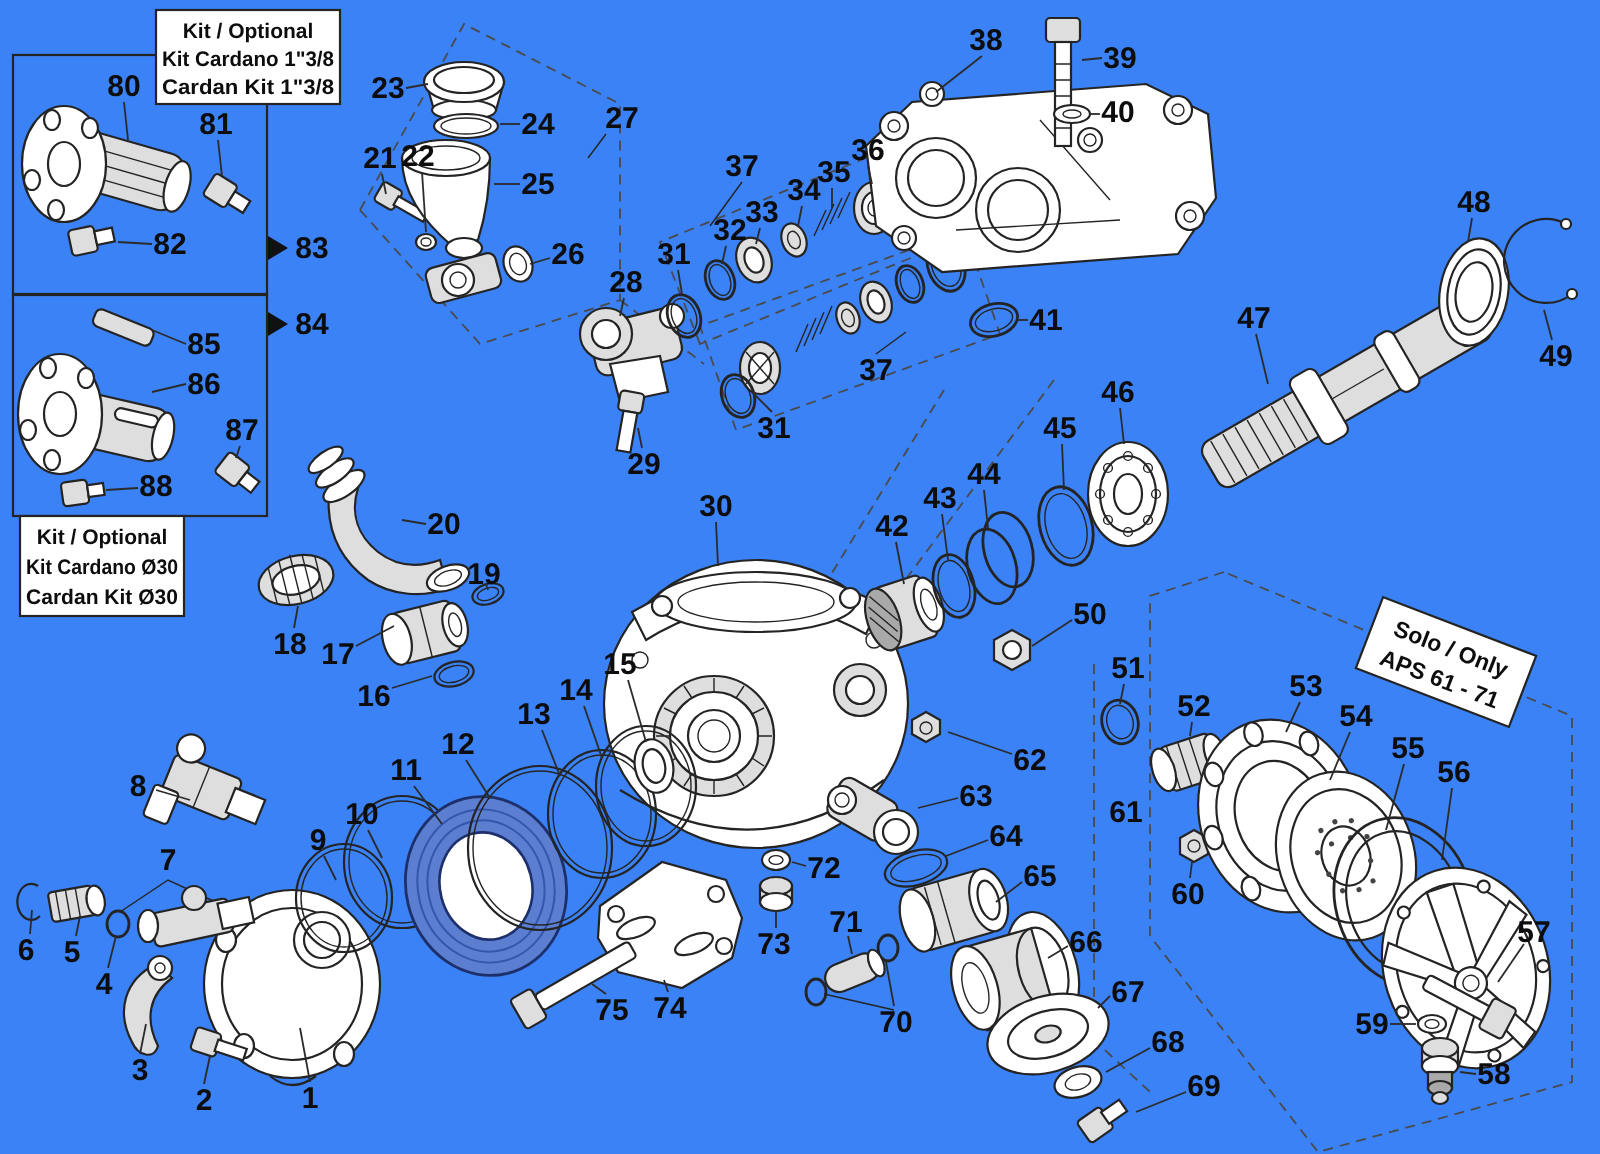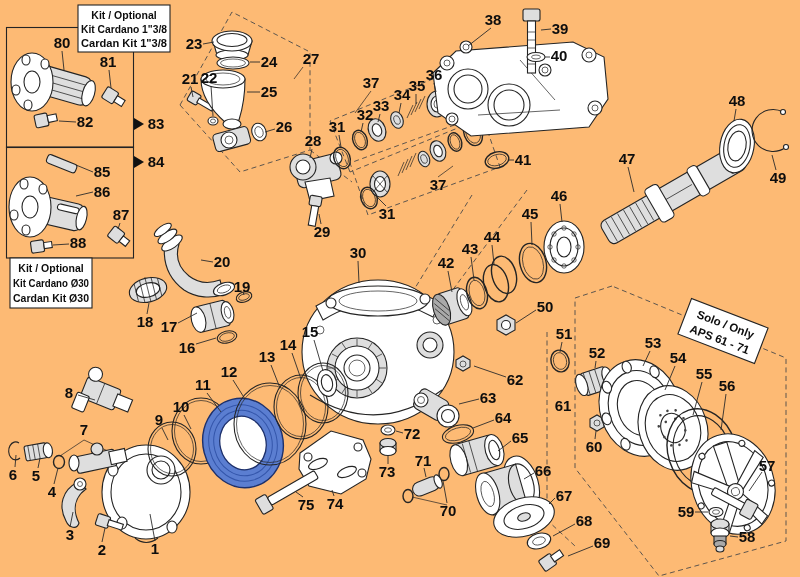--- a/index.html
+++ b/index.html
@@ -1,16 +1,16 @@
 <!DOCTYPE html>
 <html><head>
 <meta charset="utf-8">
 <style>
   html,body{margin:0;padding:0;background:#fff}
-  .stage{position:relative;width:800px;height:577px;background:#fdba74;overflow:hidden}
+  .stage{position:relative;width:800px;height:577px;background:#3b82f6;overflow:hidden}
   svg{display:block}
   .t  {font:bold 15px "Liberation Sans",sans-serif;fill:#0d0d0d;text-anchor:middle}
   .bt {font:bold 10.5px "Liberation Sans",sans-serif;fill:#0d0d0d;text-anchor:middle}
   .st {font:bold 11.5px "Liberation Sans",sans-serif;fill:#0d0d0d;text-anchor:middle}
   .fw {fill:#fff;stroke:#242424;stroke-width:1.1}
   .fg {fill:#dedede;stroke:#242424;stroke-width:1.1}
   .fd {fill:#a9a9a9;stroke:#242424;stroke-width:1.1}
   .ln {fill:none;stroke:#242424;stroke-width:1.1}
   .l14{fill:none;stroke:#242424;stroke-width:1.4}
   .th {fill:none;stroke:#242424;stroke-width:0.7}

